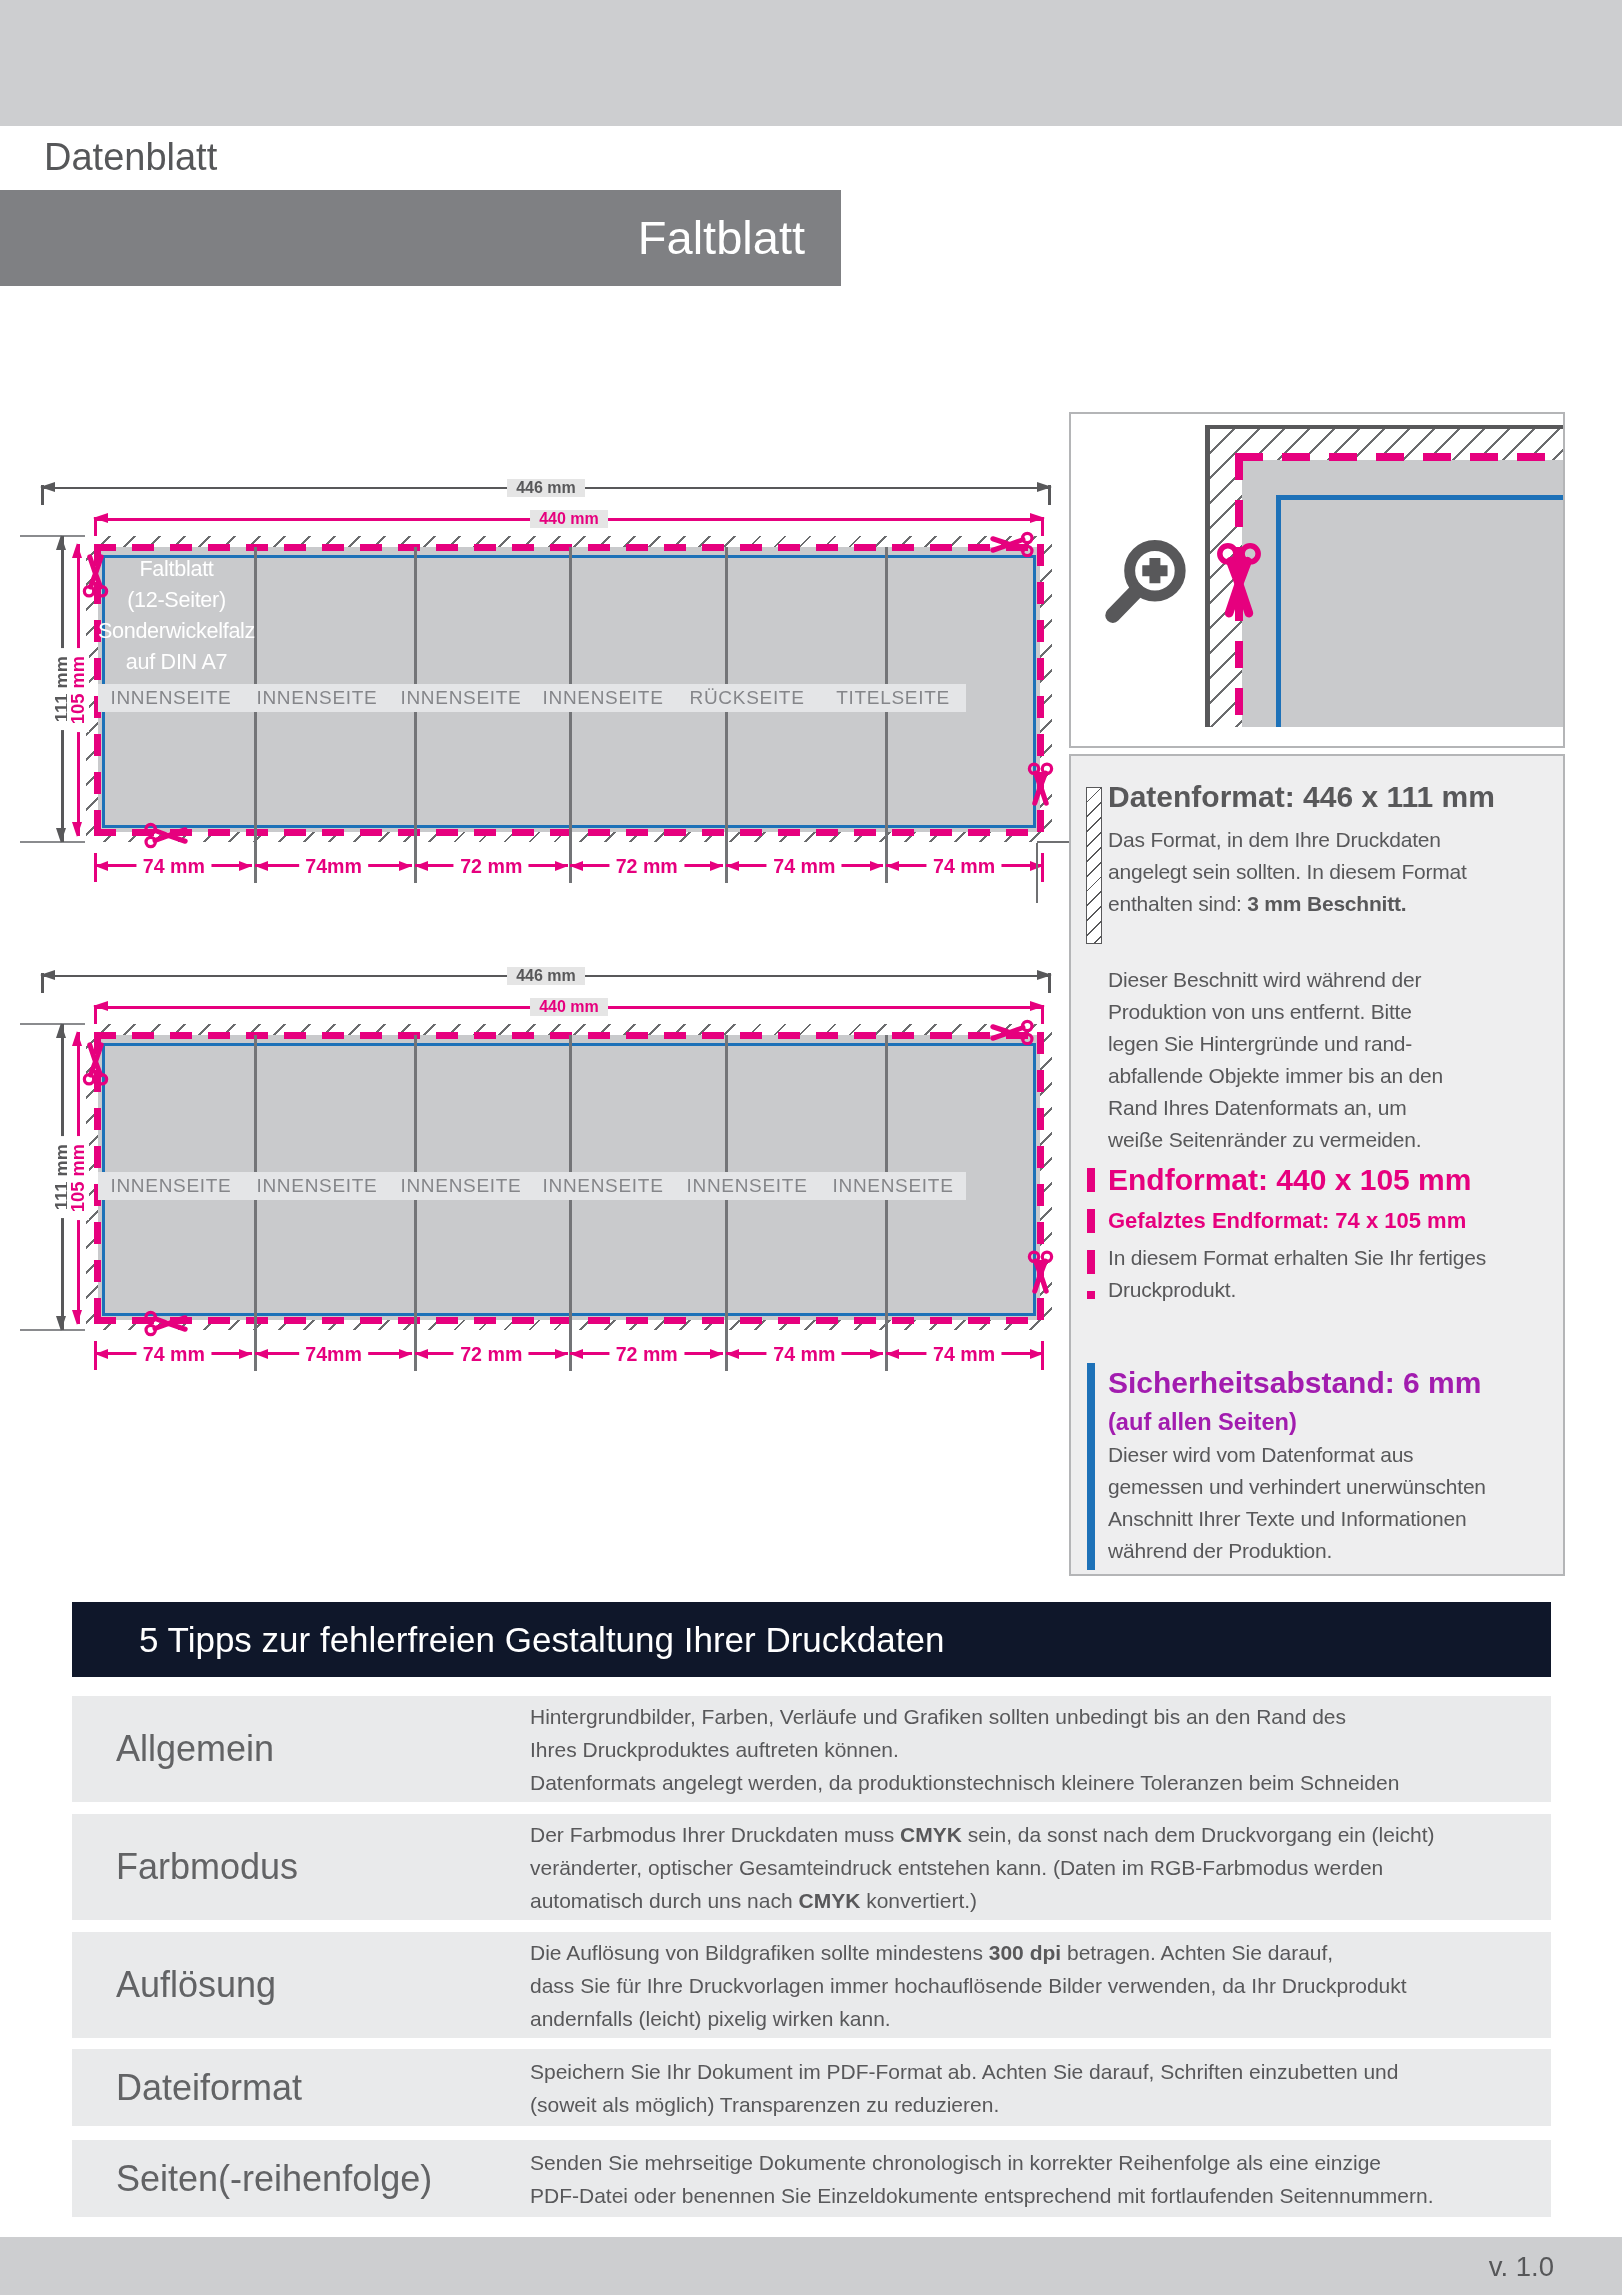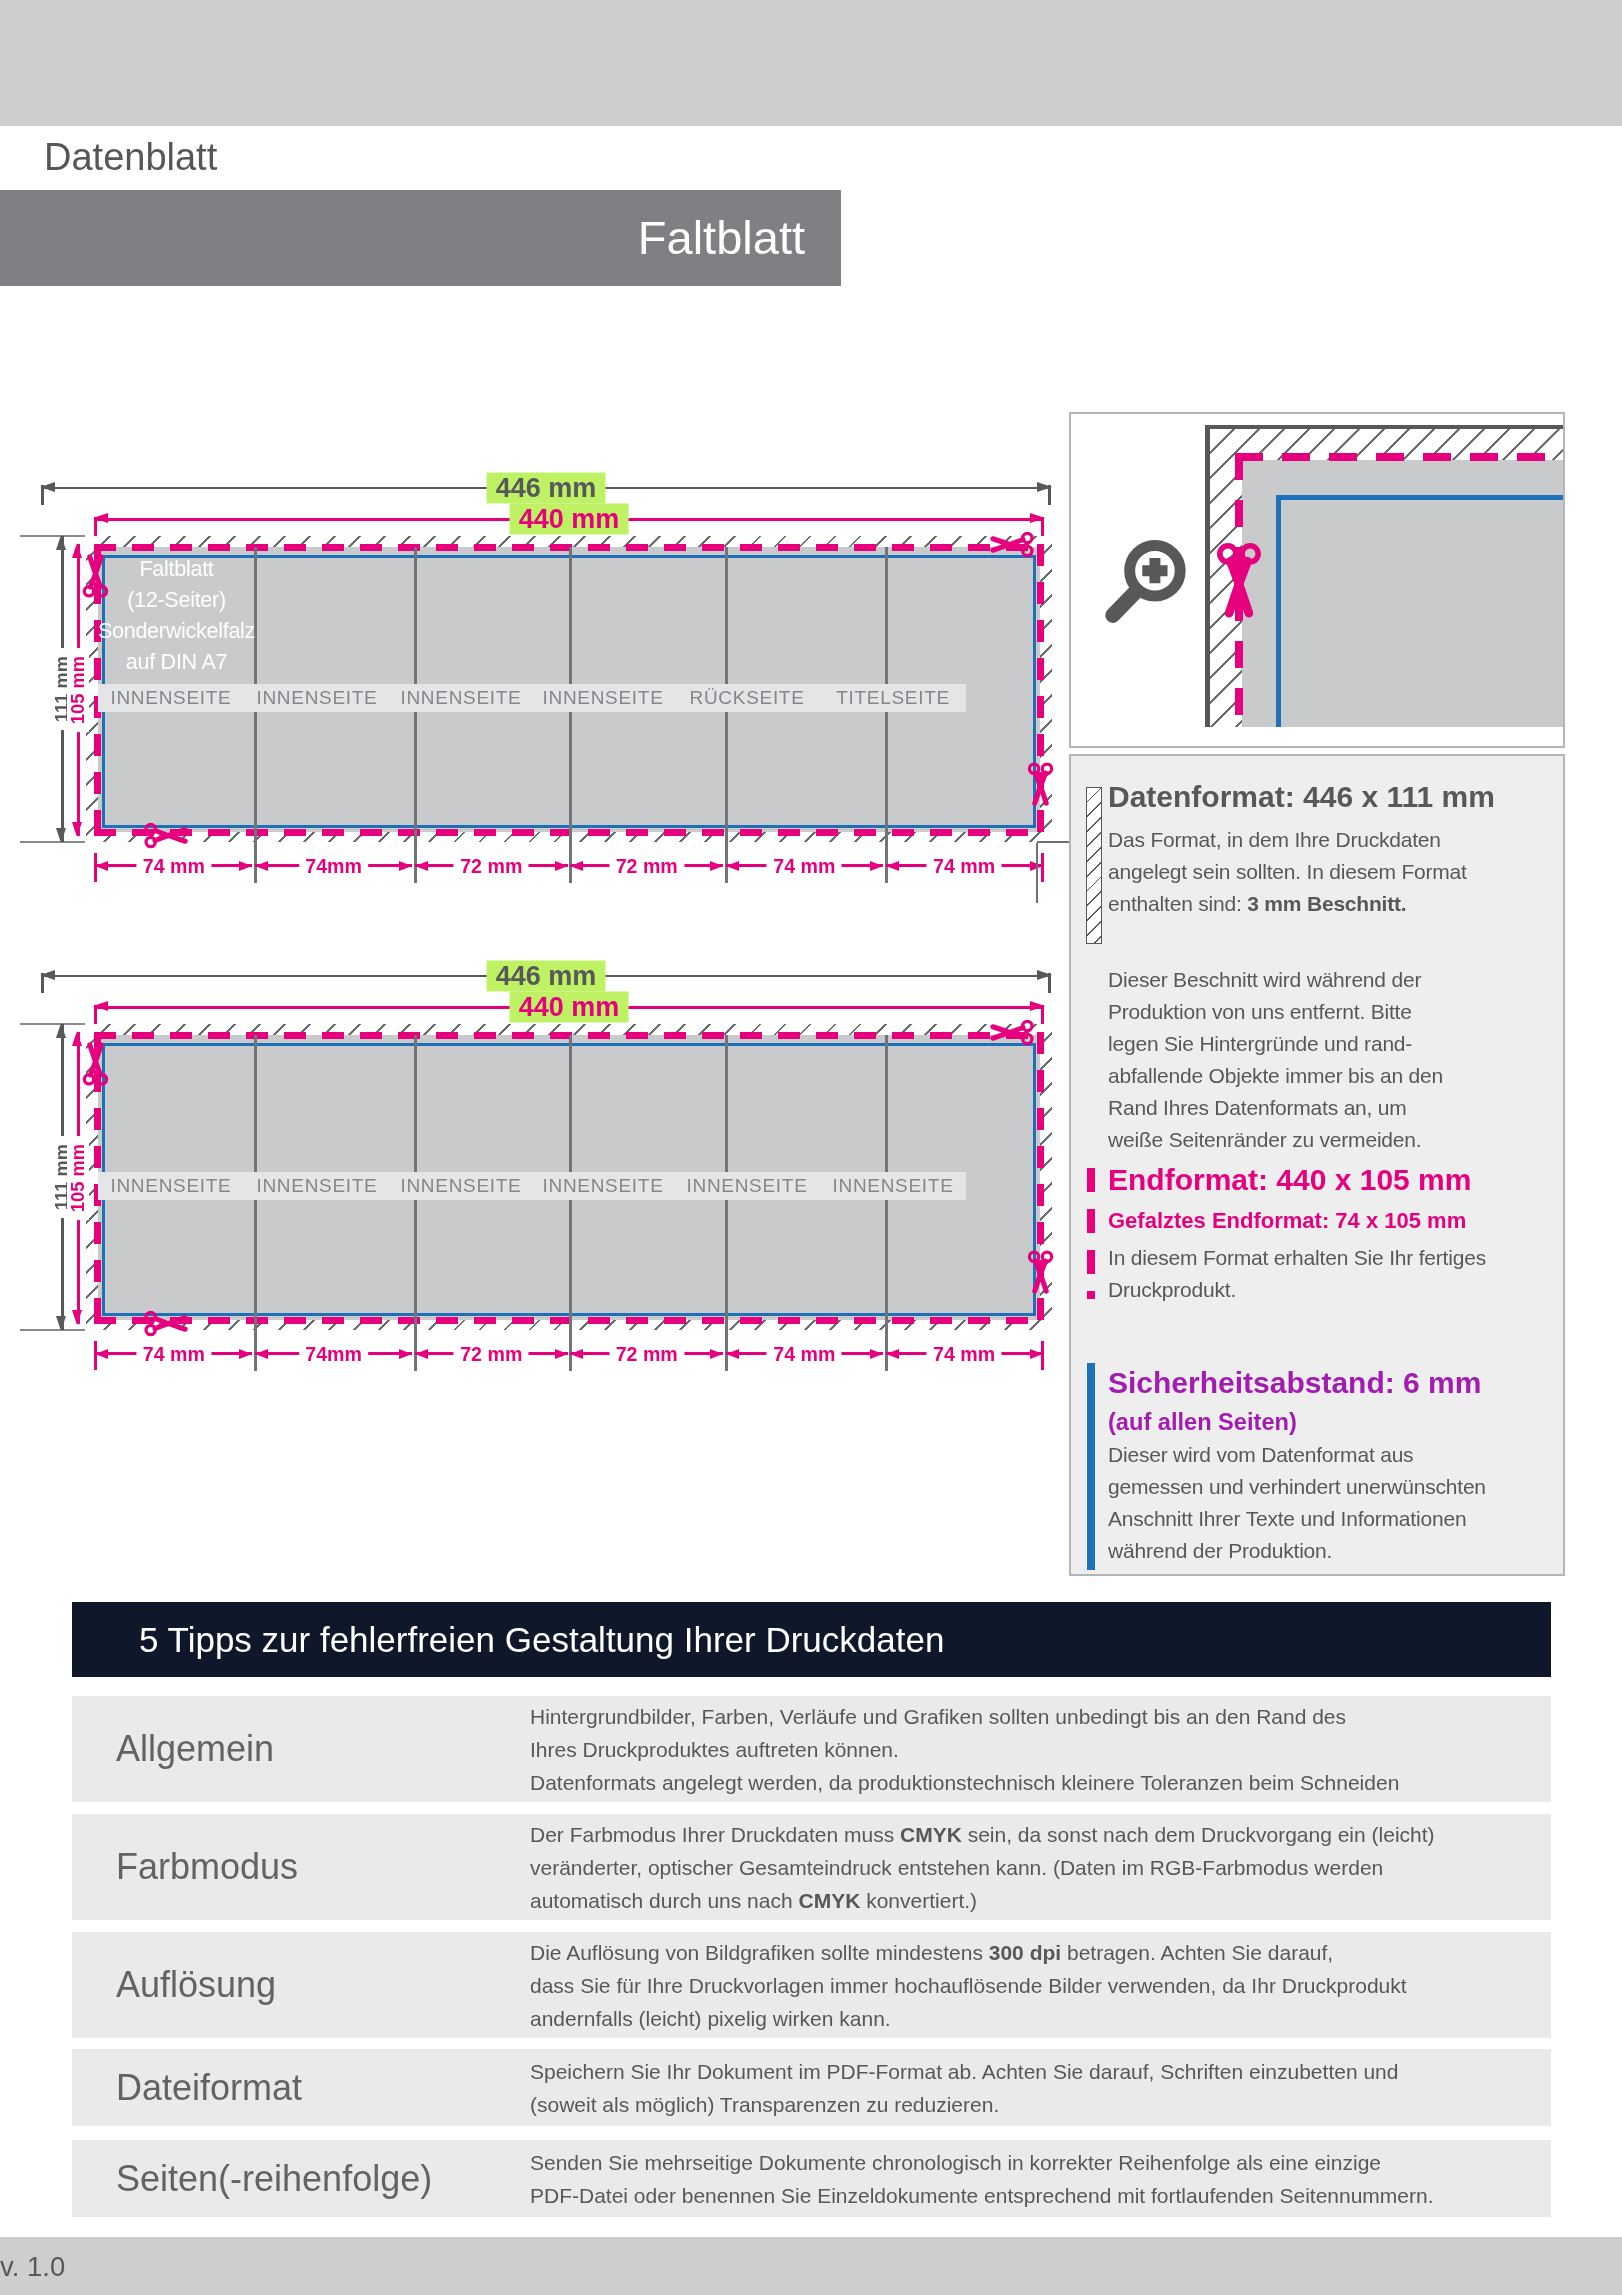--- a/index.html
+++ b/index.html
@@ -40,21 +40,21 @@
     display:flex; flex-direction:column; align-items:center; justify-content:center; }
   .title-block .title-line { font-size:21.6px; line-height:31px; color:#ffffff; white-space:nowrap; letter-spacing:-0.3px; }
 
   
   .dimline { height:2.6px; background-color:currentColor; }
   .dim-dark { color:#58585a; } .dim-pink { color:#e6007e; }
   .dimline i { position:absolute; width:0; height:0; top:-4.6px; }
   .dimline .aL { left:-0.7px; border-top:5.9px solid transparent; border-bottom:5.9px solid transparent; border-right:15.7px solid currentColor; }
   .dimline .aR { right:-0.7px; border-top:5.9px solid transparent; border-bottom:5.9px solid transparent; border-left:15.7px solid currentColor; }
   .dimline b { position:absolute; left:50%; top:1.3px; transform:translate(-50%,-50%);
-    background:#bef264; padding:0 9.2px; font-size:27px; font-weight:bold; color:currentColor; white-space:nowrap; }
+    background:#e5e5e5; padding:0 9.2px; font-size:16px; font-weight:bold; color:currentColor; white-space:nowrap; }
   .dimline.ticks::before, .dimline.ticks::after { content:""; position:absolute; top:-1.3px; width:2.6px; height:19.6px; background:currentColor; }
   .dimline.ticks::before { left:0; } .dimline.ticks::after { right:0; }
   .vdim { width:2.6px; background-color:currentColor; }
   .vdim i { position:absolute; width:0; height:0; left:-4.6px; }
   .vdim .aU { top:-0.7px; border-left:5.9px solid transparent; border-right:5.9px solid transparent; border-bottom:15.7px solid currentColor; }
   .vdim .aD { bottom:-0.7px; border-left:5.9px solid transparent; border-right:5.9px solid transparent; border-top:15.7px solid currentColor; }
   .vdim b { position:absolute; top:50%; left:1.3px; transform:translate(-50%,-50%);
     background:#ffffff; padding:7.9px 0; font-size:18.3px; font-weight:bold; color:currentColor;
     writing-mode:vertical-rl; }
   .vdim b span { display:inline-block; transform:rotate(180deg); white-space:nowrap; }
@@ -110,21 +110,21 @@
   .tips-bar span { display:block; padding-left:43px; line-height:75px; font-size:35px; color:#ffffff; }
   .tip-row { left:72px; width:1479px; background:#e9eaeb; }
   .tip-row .row-label { position:absolute; left:44px; top:0; bottom:0; display:flex; align-items:center;
     font-size:36px; color:#626365; white-space:nowrap; }
   .tip-row .row-text { position:absolute; left:458px; top:0; bottom:0; display:flex; flex-direction:column; justify-content:center; }
   .tip-row .row-text .tline { font-size:21px; line-height:33px; color:#58585a; white-space:nowrap; }
   .tip-row .row-text .tline .b { font-weight:bold; }
 
   
   .footer-band { left:0; top:2237px; width:1623px; height:59px; background:#cdced0; }
-  .footer-band span { display:block; text-align:left; padding-right:69px; line-height:59px; font-size:27.5px; color:#565759; }
+  .footer-band span { display:block; text-align:right; padding-right:69px; line-height:59px; font-size:27.5px; color:#565759; }
 </style>
 </head>
 <body>
 
 <svg width="0" height="0" style="position:absolute">
   <symbol id="sc-scissors" viewBox="0 0 40 64">
     <circle cx="11" cy="10" r="6.5" fill="none" stroke="currentColor" stroke-width="4.5"></circle>
     <circle cx="29" cy="10" r="6.5" fill="none" stroke="currentColor" stroke-width="4.5"></circle>
     <path d="M13 16 Q21 36 28 58" stroke="currentColor" stroke-width="7" fill="none" stroke-linecap="round"></path>
     <path d="M27 16 Q19 36 12 58" stroke="currentColor" stroke-width="7" fill="none" stroke-linecap="round"></path>

